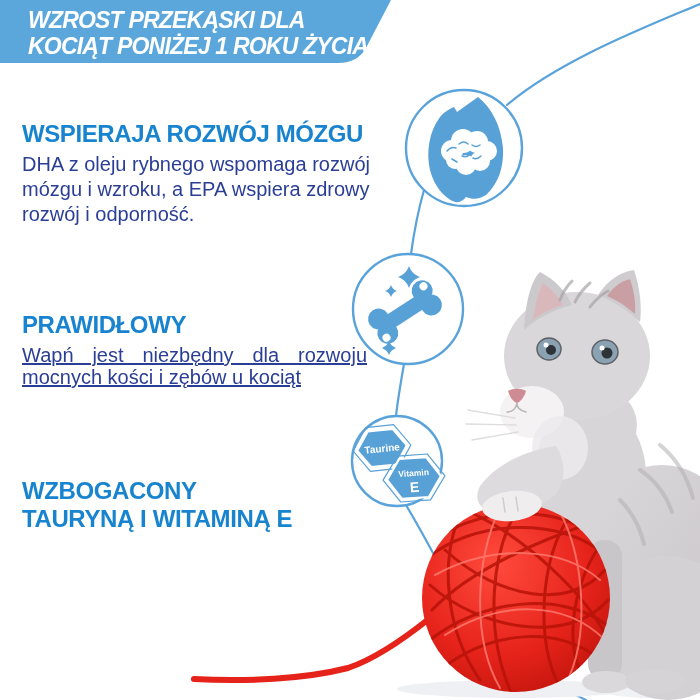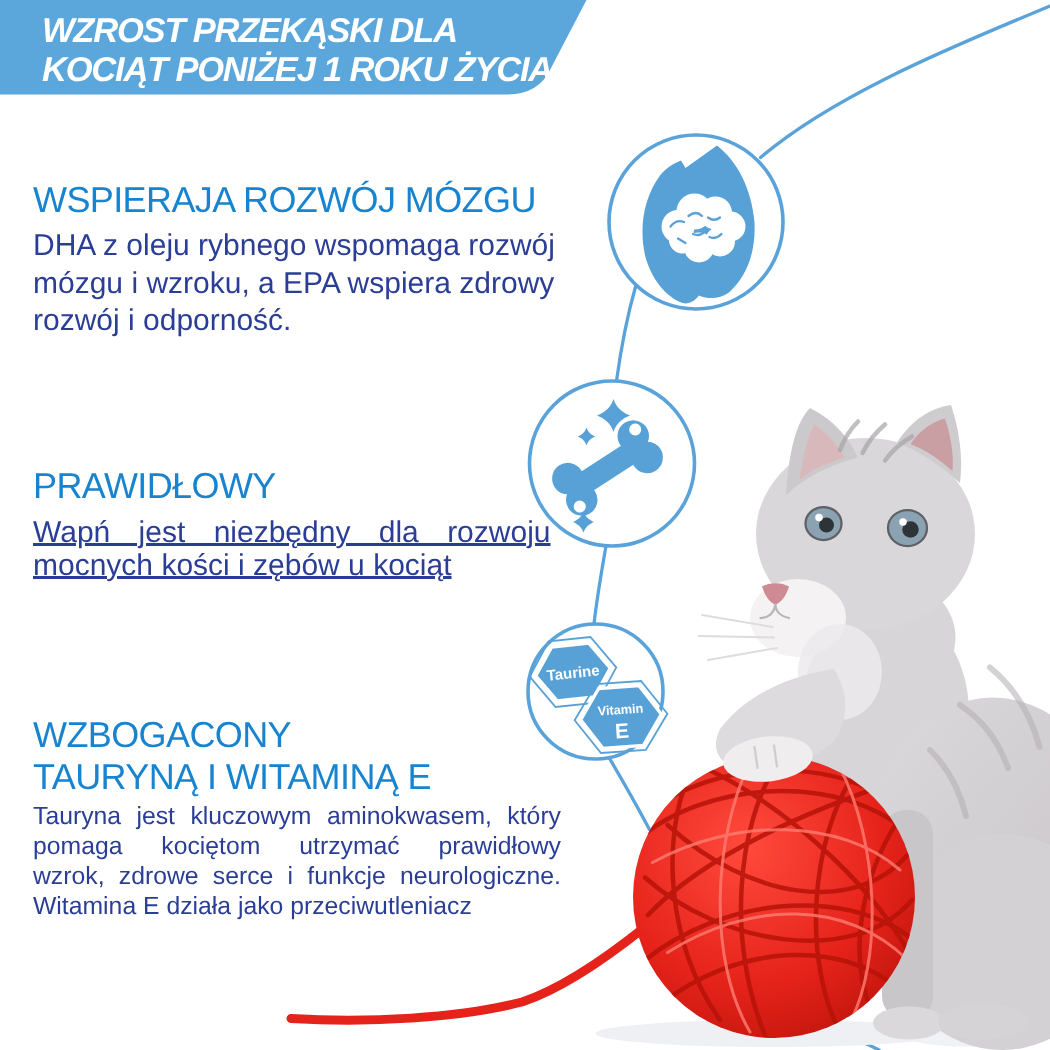--- a/index.html
+++ b/index.html
@@ -2,21 +2,21 @@
 <html><head>
 <meta charset="utf-8">
 <style>
   html,body{margin:0;padding:0;background:#fff;}
   .stage{position:relative;width:700px;height:700px;background:#fff;overflow:hidden;
          font-family:"Liberation Sans",sans-serif;}
   .banner-svg{position:absolute;left:0;top:0;}
   .banner-text{position:absolute;left:28px;top:7px;color:#ffffff;font-style:italic;
                font-weight:bold;font-size:23px;line-height:26px;letter-spacing:-0.8px;}
   .section{position:absolute;left:22px;width:352px;}
-  .sec-h{color:#1884cf;font-weight:normal;font-size:24px;line-height:28px;letter-spacing:-0.4px;}
+  .sec-h{color:#1884cf;font-weight:bold;font-size:24px;line-height:28px;letter-spacing:-0.4px;}
   .sec-b{color:#2b3e96;font-size:20px;line-height:25px;}
   .jline{text-align:justify;text-align-last:justify;}
   #s1h{top:120px}
   #s1b{top:152px}
   #s2h{top:311px}
   #s2b{top:344px;width:345px;line-height:22px;text-decoration:underline;}
   #s3h{top:477px}
   #s3b{top:534px;font-size:16.5px;line-height:20px;}
   .gfx{position:absolute;left:0;top:0;}
 </style>
@@ -230,20 +230,14 @@
   </div>
   <div class="section sec-b" id="s2b">
     <div class="jline">Wapń jest niezbędny dla rozwoju</div>
     <div>mocnych kości i zębów u kociąt</div>
   </div>
 
   <div class="section sec-h" id="s3h">
     <div>WZBOGACONY</div>
     <div>TAURYNĄ I WITAMINĄ E</div>
   </div>
-  <div class="section sec-b" id="s3b">
-    <div class="jline">Tauryna jest kluczowym aminokwasem, który</div>
-    <div class="jline">pomaga kociętom utrzymać prawidłowy</div>
-    <div class="jline">wzrok, zdrowe serce i funkcje neurologiczne.</div>
-    <div>Witamina E działa jako przeciwutleniacz</div>
-  </div>
 
 </div>
 
 </body></html>

